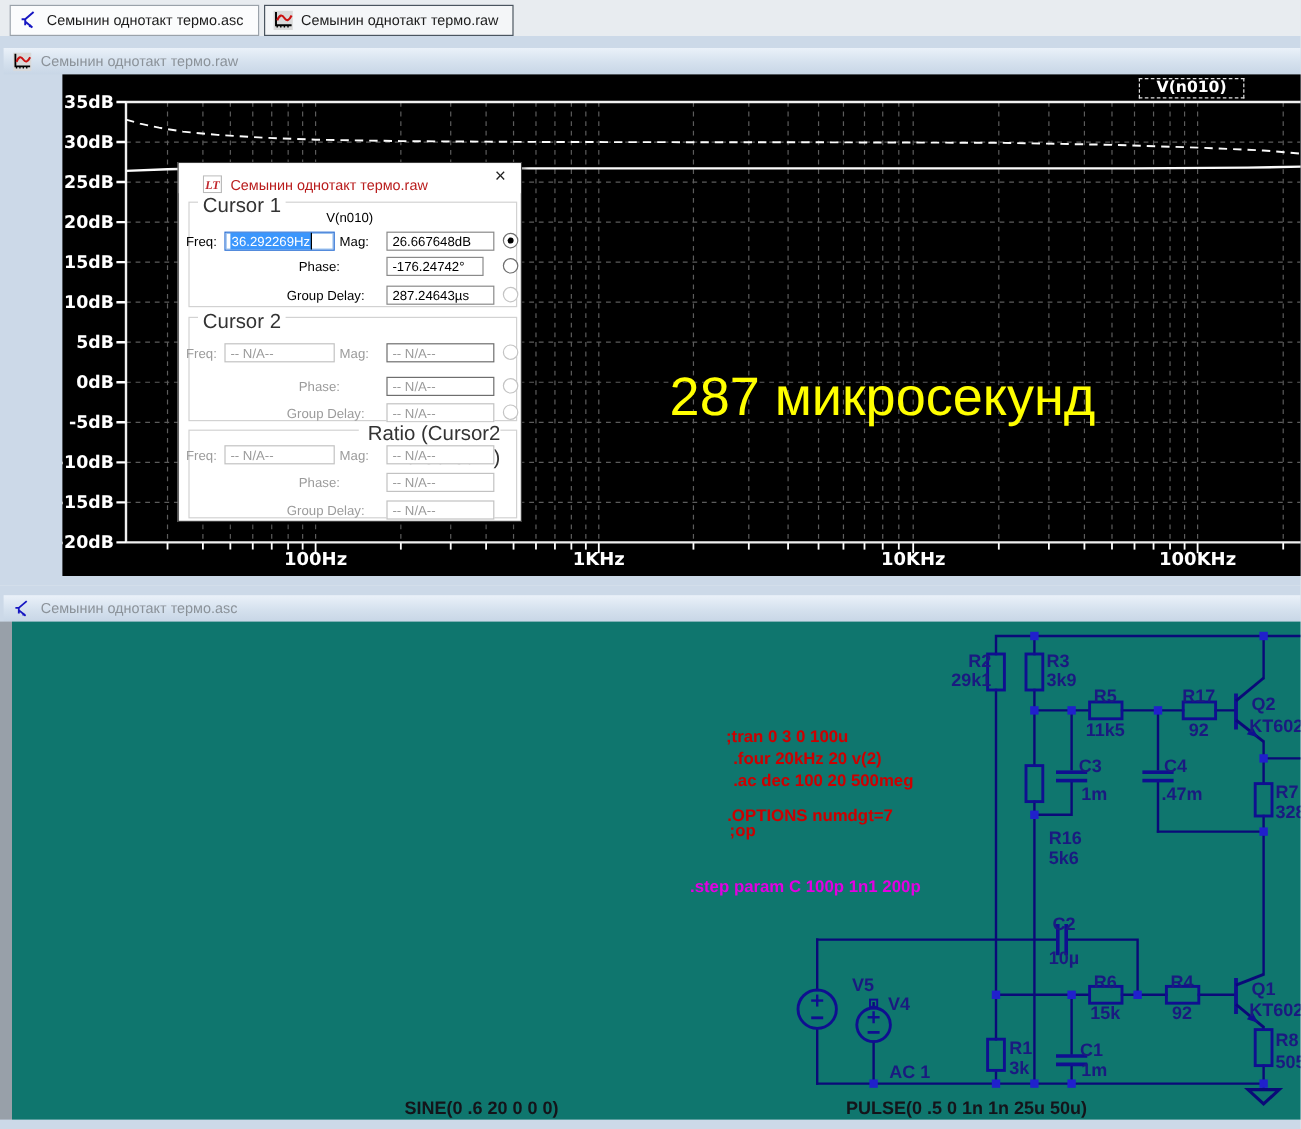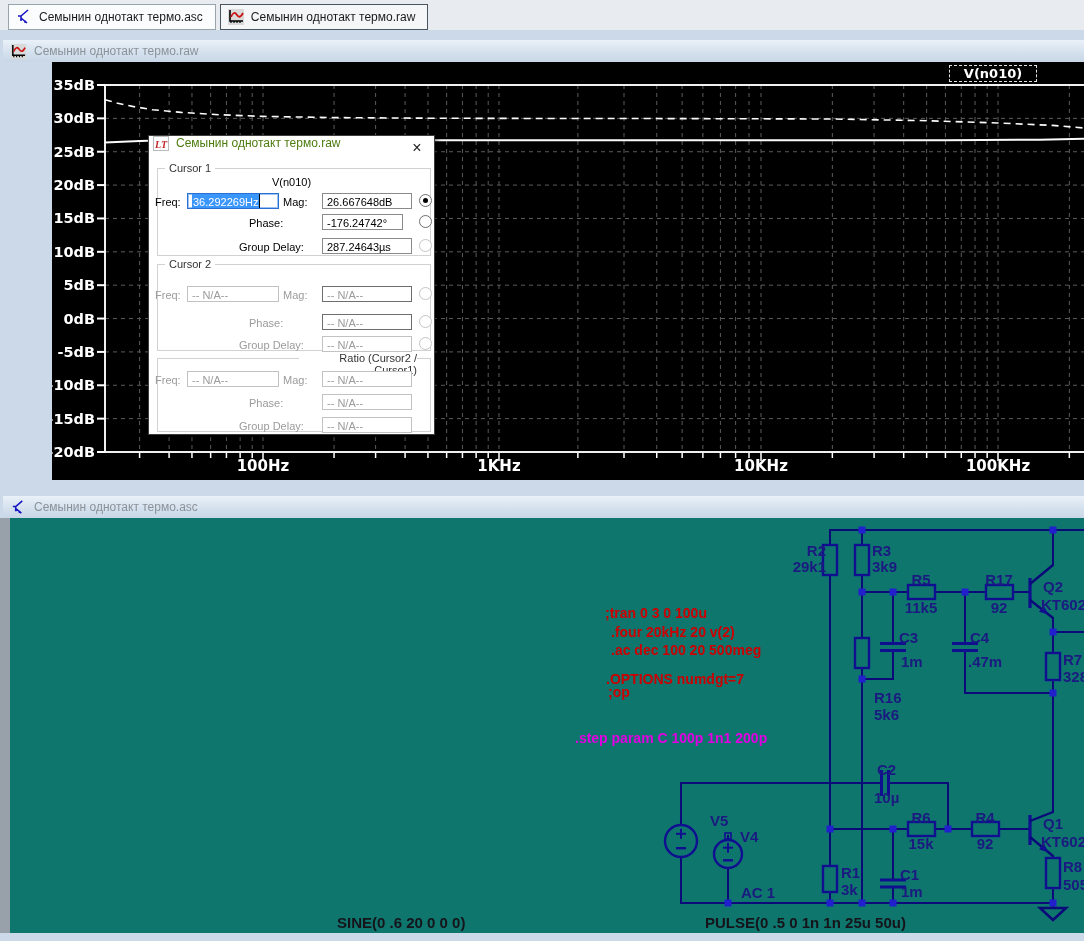--- a/index.html
+++ b/index.html
@@ -32,25 +32,25 @@
                 text-align:center; line-height:15px; background:#000;
                 font-family:"DejaVu Sans", sans-serif; }
   #annotation { position:absolute; left:506px; top:243px; color:#ffff00; font-size:45px;
                 font-family:"Liberation Sans", sans-serif; white-space:nowrap; }
 
   
   #cursor-dialog { position:absolute; left:148px; top:135px; width:287px; height:300px;
                    background:#ffffff; border:1px solid #3c3c3c; z-index:20;
                    box-shadow:2px 2px 5px rgba(0,0,0,.45); font-size:11px; color:#000; }
   #dlg-title { position:absolute; left:0; top:0; right:0; height:25px; background:#fff;
-               display:flex; align-items:flex-start; gap:7px; padding-left:4px; font-size:12px; color:#4d7c0f; }
+               display:flex; align-items:flex-end; gap:7px; padding-left:20px; font-size:12px; color:#b91c1c; }
   #dlg-close { position:absolute; top:2px; right:7px; width:20px; height:20px; text-align:center;
                font-size:16px; line-height:20px; color:#222; cursor:default; }
   .grp { position:absolute; left:8px; width:274px; border:1px solid #d2d2d2; }
-  .grp-label { position:absolute; background:#fff; padding:0 4px; color:#333; font-size:11px; }
+  .grp-label { position:absolute; background:#fff; padding:0 4px; color:#333; font-size:17px; }
   .rlab { position:absolute; color:#000; }
   .rlab.dim, .dimtxt { color:#9b9b9b; }
   .ibx { position:absolute; height:16px; border:1px solid #8a8a8a; background:#fff;
          font-size:11px; line-height:14px; padding:1px 0 0 4px; color:#000; white-space:nowrap; overflow:hidden; }
   .ibx.dis { border-color:#c2c2c2; color:#9b9b9b; }
   .ibx.dis2 { border-color:#6e6e6e; color:#9b9b9b; }
   .ibx.focus { border:1px solid #2a6fd4; box-shadow:inset 0 0 0 1px #9cc3f0; }
   .sel { background:#3b96fc; color:#fff; border-right:1px solid #000; padding:6px 1px; }
   .rad { position:absolute; width:13px; height:13px; border:1px solid #6e6e6e; border-radius:50%;
          background:#fff; }
@@ -221,20 +221,21 @@
           <line x1="45" y1="390" x2="53" y2="390" stroke="#fff" stroke-width="2"></line>
           <text x="43" y="395" text-anchor="end" fill="#fff" font-size="14.5" font-weight="bold" font-family="DejaVu Sans, sans-serif">-20dB</text>
           <text x="211" y="409" text-anchor="middle" fill="#fff" font-size="15" font-weight="bold" font-family="DejaVu Sans, sans-serif">100Hz</text>
           <text x="447" y="409" text-anchor="middle" fill="#fff" font-size="15" font-weight="bold" font-family="DejaVu Sans, sans-serif">1KHz</text>
           <text x="709" y="409" text-anchor="middle" fill="#fff" font-size="15" font-weight="bold" font-family="DejaVu Sans, sans-serif">10KHz</text>
           <text x="946" y="409" text-anchor="middle" fill="#fff" font-size="15" font-weight="bold" font-family="DejaVu Sans, sans-serif">100KHz</text>
           <polyline points="53.0,80.4 87.6,79.1 107.1,78.6 158.6,78.4 211.0,78.3 447.0,78.3 709.0,78.3 893.4,78.3 987.7,77.7 1040.3,76.7 1083.4,76.4" fill="none" stroke="#fbfbfb" stroke-width="2"></polyline>
           <polyline points="53.0,37.7 64.7,41.0 80.5,44.4 100.4,47.7 129.2,50.4 166.8,52.7 211.0,54.4 282.0,55.6 376.0,56.2 447.0,56.4 630.1,56.6 780.3,57.0 874.7,58.7 946.0,61.0 1000.6,63.4 1040.3,66.7 1065.7,70.4 1083.4,73.7" fill="none" stroke="#fbfbfb" stroke-width="1.6" stroke-dasharray="7 5"></polyline>
         </svg>
       <div id="legend-box">V(n010)</div>
+      <div id="annotation">287 микросекунд</div>
     </div>
   </div>
 
   <div id="cursor-dialog">
     <div id="dlg-title">
       <span class="ticon" style="width:16px;height:15px">
         <svg class="iconsvg" viewBox="0 0 16 15">
           <rect x="0.5" y="0.5" width="15" height="14" fill="#fff" stroke="#bbb"></rect>
           <text x="2" y="11.5" font-size="10" font-style="italic" font-weight="bold" fill="#c1272d" font-family="Liberation Serif, serif">LT</text>
         </svg>

